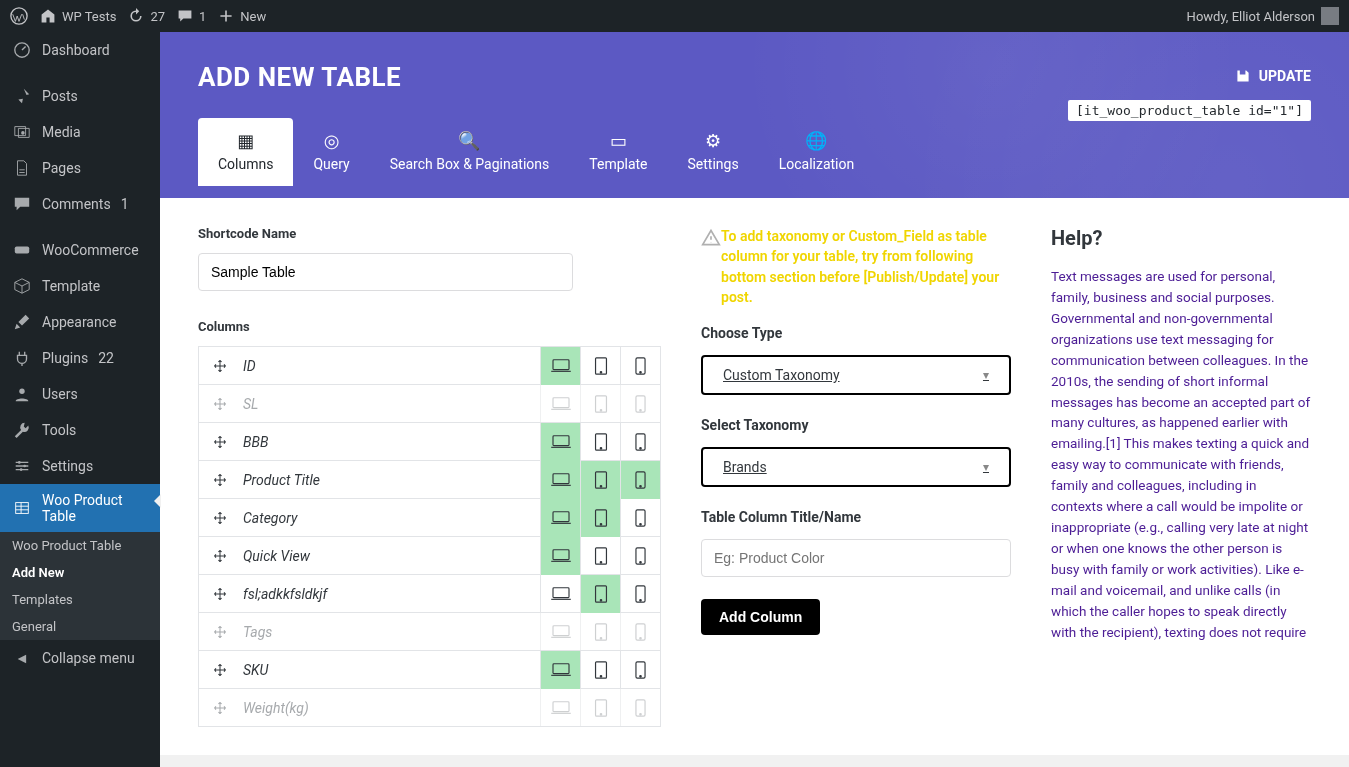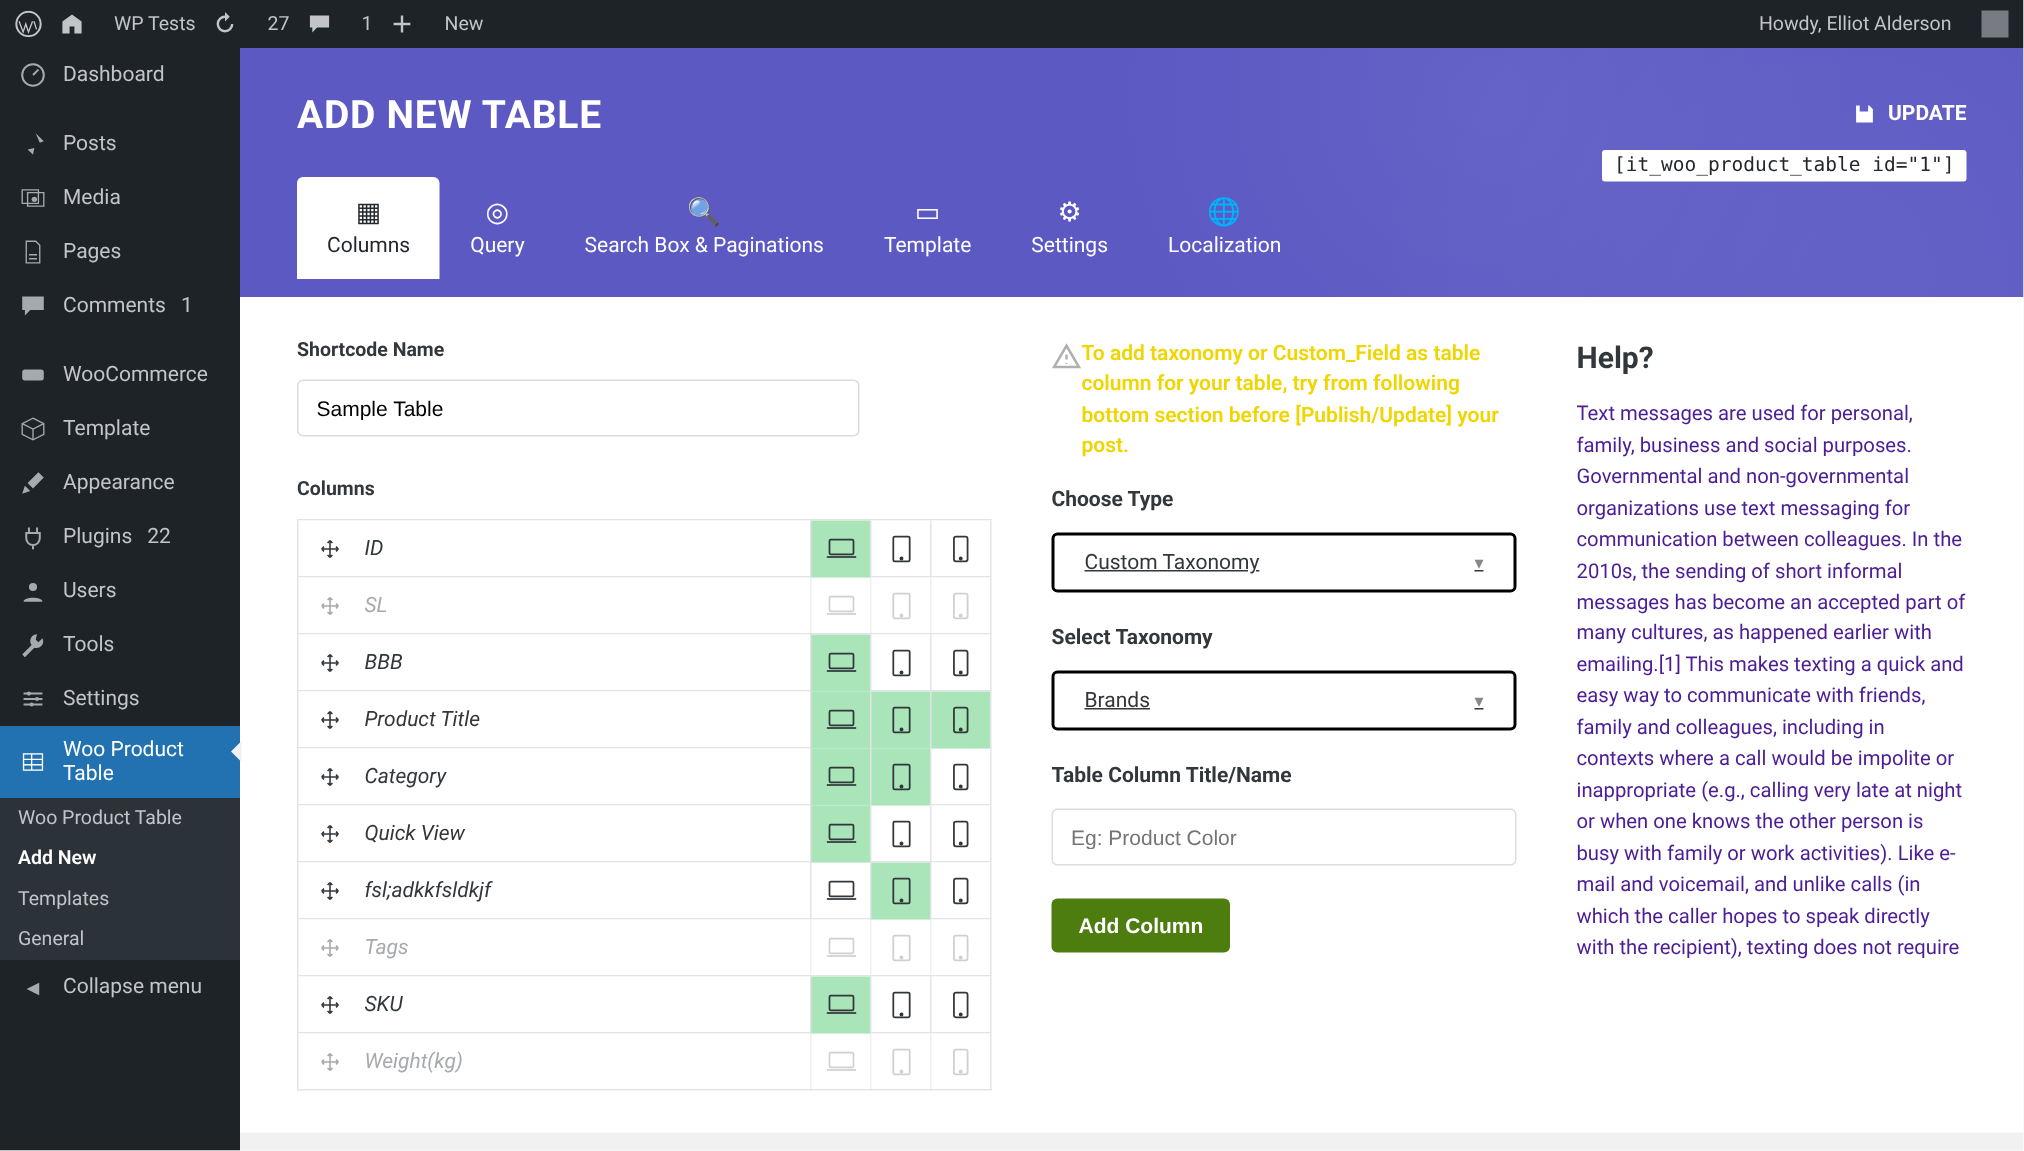--- a/index.html
+++ b/index.html
@@ -1,19 +1,19 @@
 <!DOCTYPE html>
 <html><head>
 <meta charset="utf-8">
 <style>
 * { box-sizing: border-box; margin: 0; padding: 0; }
 body { font-family: -apple-system, BlinkMacSystemFont, "Segoe UI", Roboto, sans-serif; font-size: 13px; color: #32373c; background: #f1f1f1; }
 .admin-bar { background:#1d2327; color:#c3c4c7; height:32px; display:flex; align-items:center; justify-content:space-between; padding:0 10px; font-size:13px; }
 .admin-bar .left, .admin-bar .right { display:flex; align-items:center; gap:12px; }
-.admin-bar .item { display:flex; align-items:center; gap:20px; cursor:pointer; }
+.admin-bar .item { display:flex; align-items:center; gap:6px; cursor:pointer; }
 .avatar { width:18px; height:18px; background:#787c82; }
 .layout { display:flex; min-height:calc(100vh - 32px); }
 .sidebar { width:160px; background:#1d2327; color:#c3c4c7; font-size:14px; flex-shrink:0; }
 .menu-item { display:flex; align-items:center; gap:10px; padding:8px 12px; cursor:pointer; position:relative; }
 .menu-item.active { background:#2271b1; color:#fff; }
 .menu-item .icon { width:20px; height:20px; display:flex; align-items:center; justify-content:center; color:#a7aaad; flex-shrink:0; }
 .menu-item.active .icon { color:#fff }
 .submenu { background:#2c3338; }
 .submenu .sub-item { padding:6px 12px 6px 12px; cursor:pointer; color:#c3c4c7; font-size:13px;}
 .submenu .sub-item.current { font-weight:600; color:#fff; }
@@ -39,21 +39,21 @@
 .col-row.disabled { color:#a7aaad; }
 .drag-handle { width:42px; display:flex; align-items:center; justify-content:center; cursor:grab;}
 .col-label { flex:1; font-size:14px; padding-left:2px;}
 .device-box { width:40px; height:38px; display:flex; align-items:center; justify-content:center; border-left:1px solid #e2e4e7; cursor:pointer; }
 .device-box.on { background:#a9e5b8; }
 .col-row.disabled .device-box { opacity:.55 }
 .warning { display:flex; gap:0; margin-bottom:18px;}
 .warning .wicon { color:#b0b0b0; flex-shrink:0; margin-top:2px;}
 .warning .wtext { color:#f0d500; font-weight:600; font-size:14px; line-height:1.45;}
 .select { width:100%; border:2px solid #000000; border-radius:4px; padding:10px 20px; font-size:14px; background:#fff; display:flex; justify-content:space-between; align-items:center; cursor:pointer;text-decoration:underline;}
-.btn-primary { background:#4d7c0f; color:#fff; border:none; border-radius:4px; padding:10px 18px; font-size:14px; font-weight:600; cursor:pointer; margin-top:12px;}
+.btn-primary { background:#000000; color:#fff; border:none; border-radius:4px; padding:10px 18px; font-size:14px; font-weight:600; cursor:pointer; margin-top:12px;}
 .help-title { font-size:20px; font-weight:700; margin-bottom:16px; }
 .help-text { color:#4c1d95; font-size:13.5px; line-height:1.55;}
 .chev { font-size:12px; color:#888; }
 svg { display:block }
 </style>
 </head>
 <body>
 
 <div class="admin-bar">
   <div class="left">

